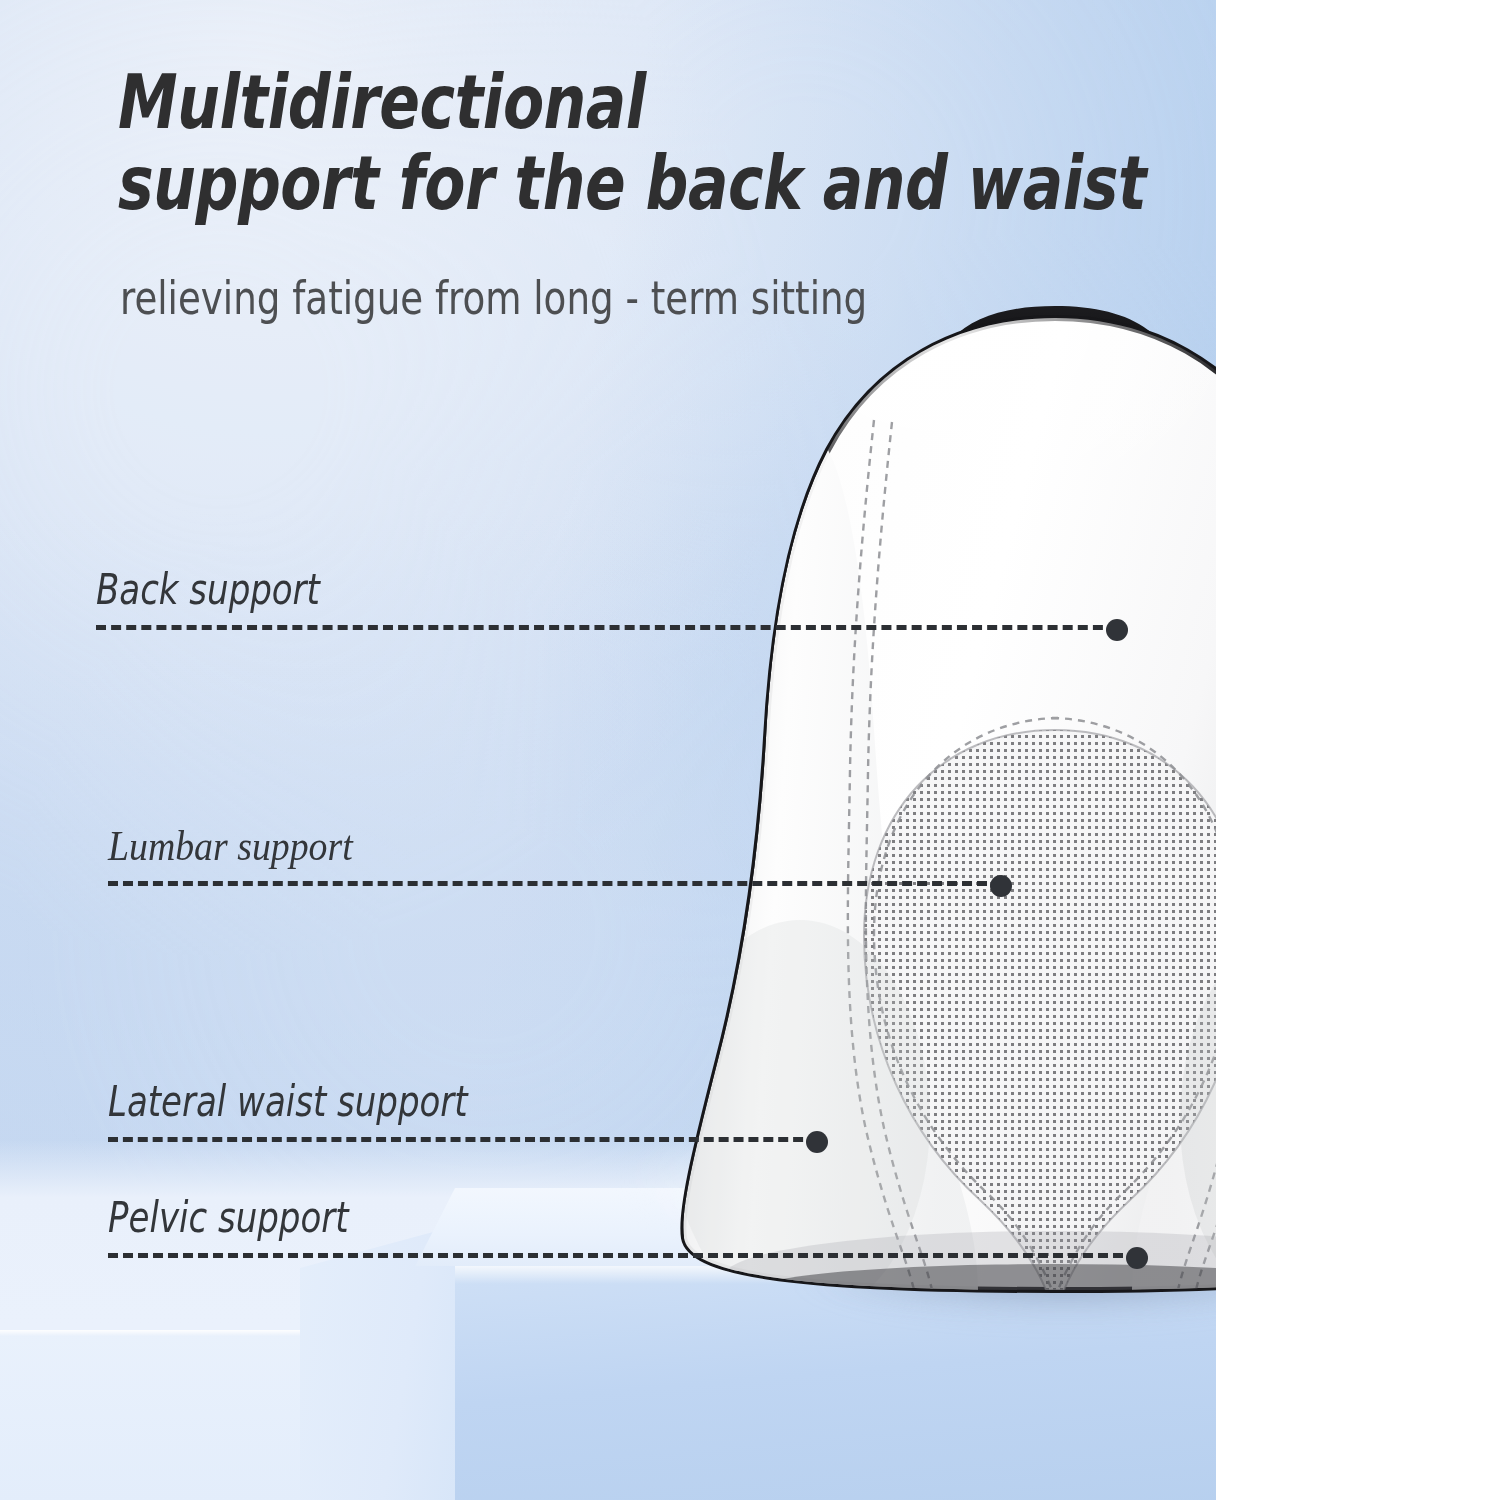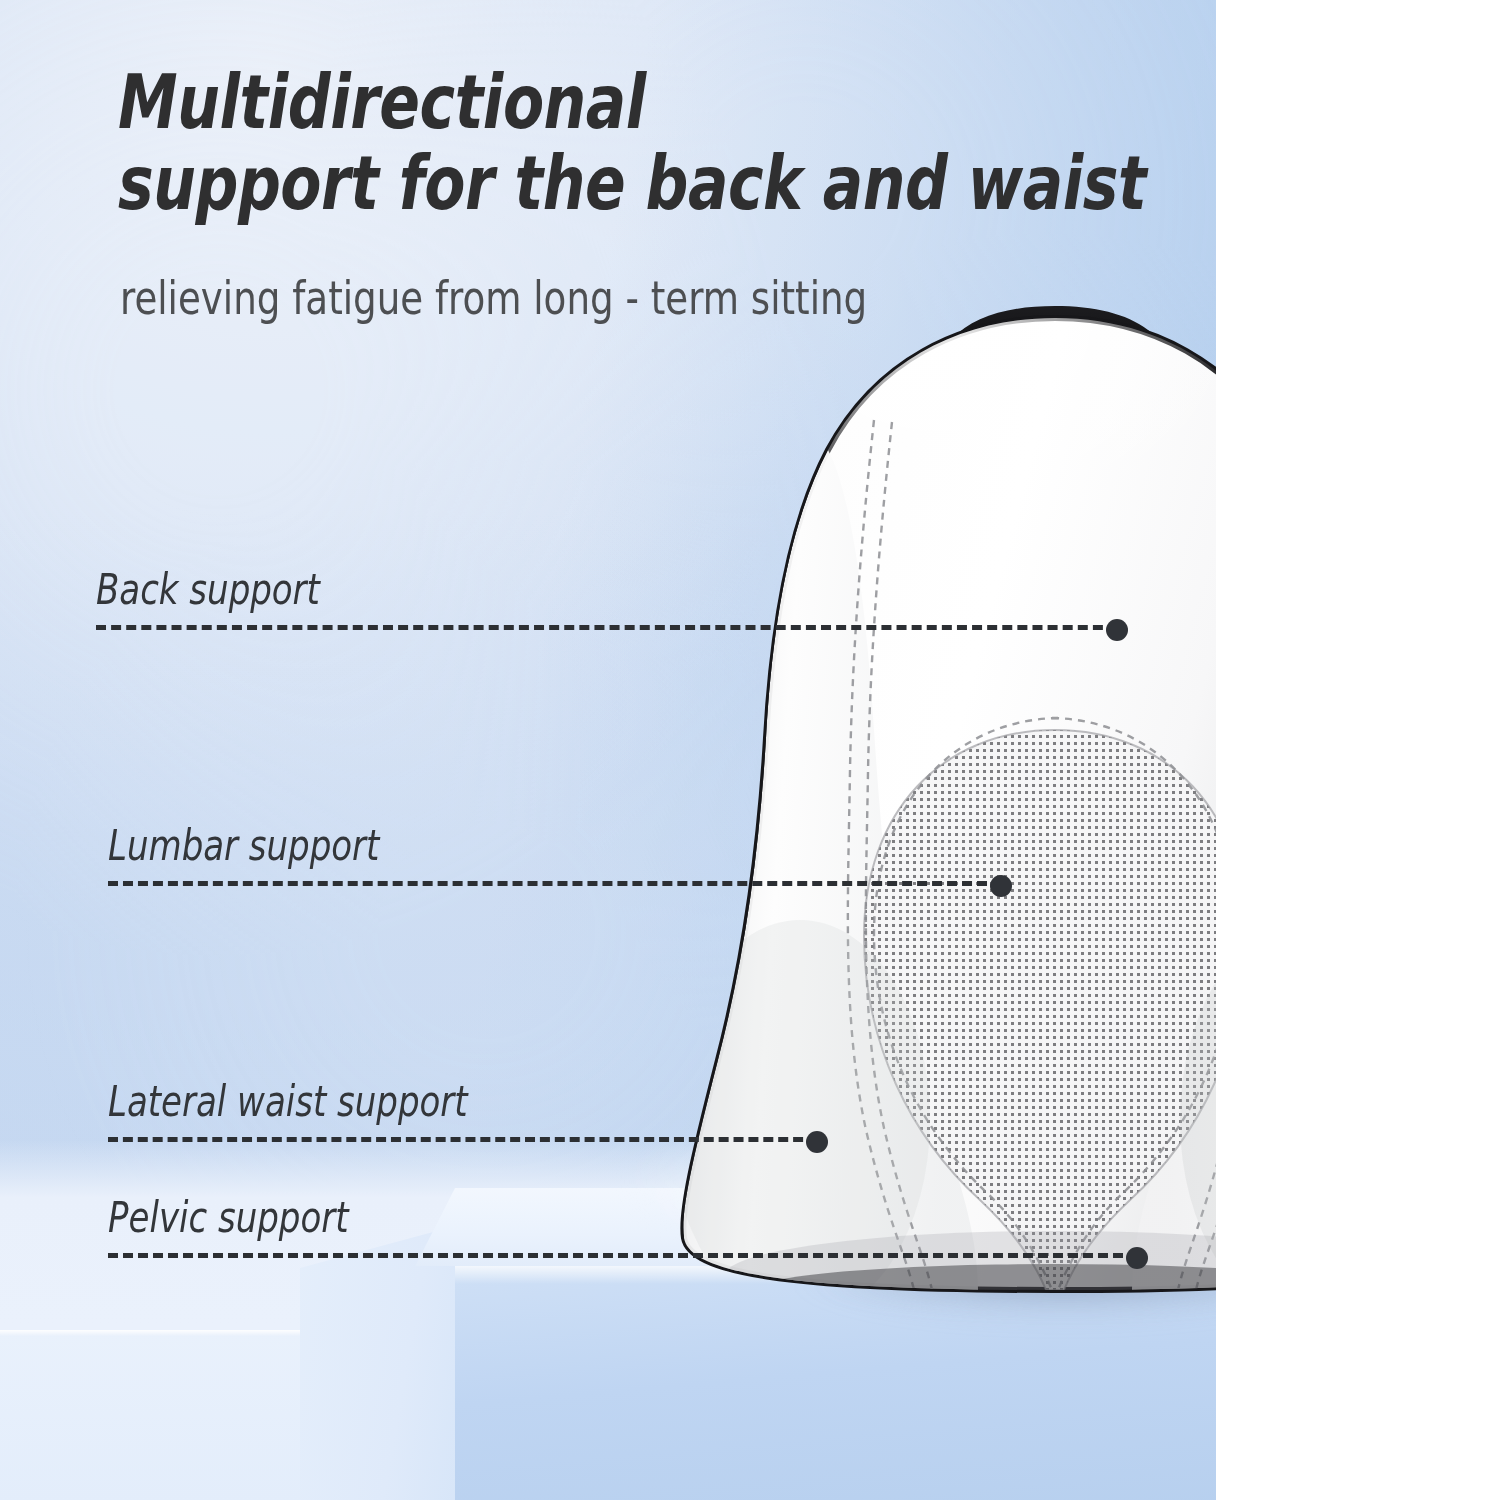--- a/index.html
+++ b/index.html
@@ -337,21 +337,21 @@
   <div class="headline">Multidirectional
 support for the back and waist</div>
   <div class="subhead">relieving fatigue from long - term sitting</div>
 
   <div class="callout" style="left:96px; top:538px; width:1030px; height:92px;">
     <div class="cap">Back support</div>
     <div class="lead" style="width:1022px;"></div>
     <div class="dot" style="left:1010px;"></div>
   </div>
 
-  <div class="callout" style="left:108px; top:794px; width:900px; height:92px;">
+  <div class="callout" style="left:108px; top:794px; width:900px; height:92px;font-family:Liberation Serif, serif;">
     <div class="cap">Lumbar support</div>
     <div class="lead" style="width:894px;"></div>
     <div class="dot" style="left:882px;"></div>
   </div>
 
   <div class="callout" style="left:108px; top:1050px; width:718px; height:92px;">
     <div class="cap">Lateral waist support</div>
     <div class="lead" style="width:710px;"></div>
     <div class="dot" style="left:698px;"></div>
   </div>

